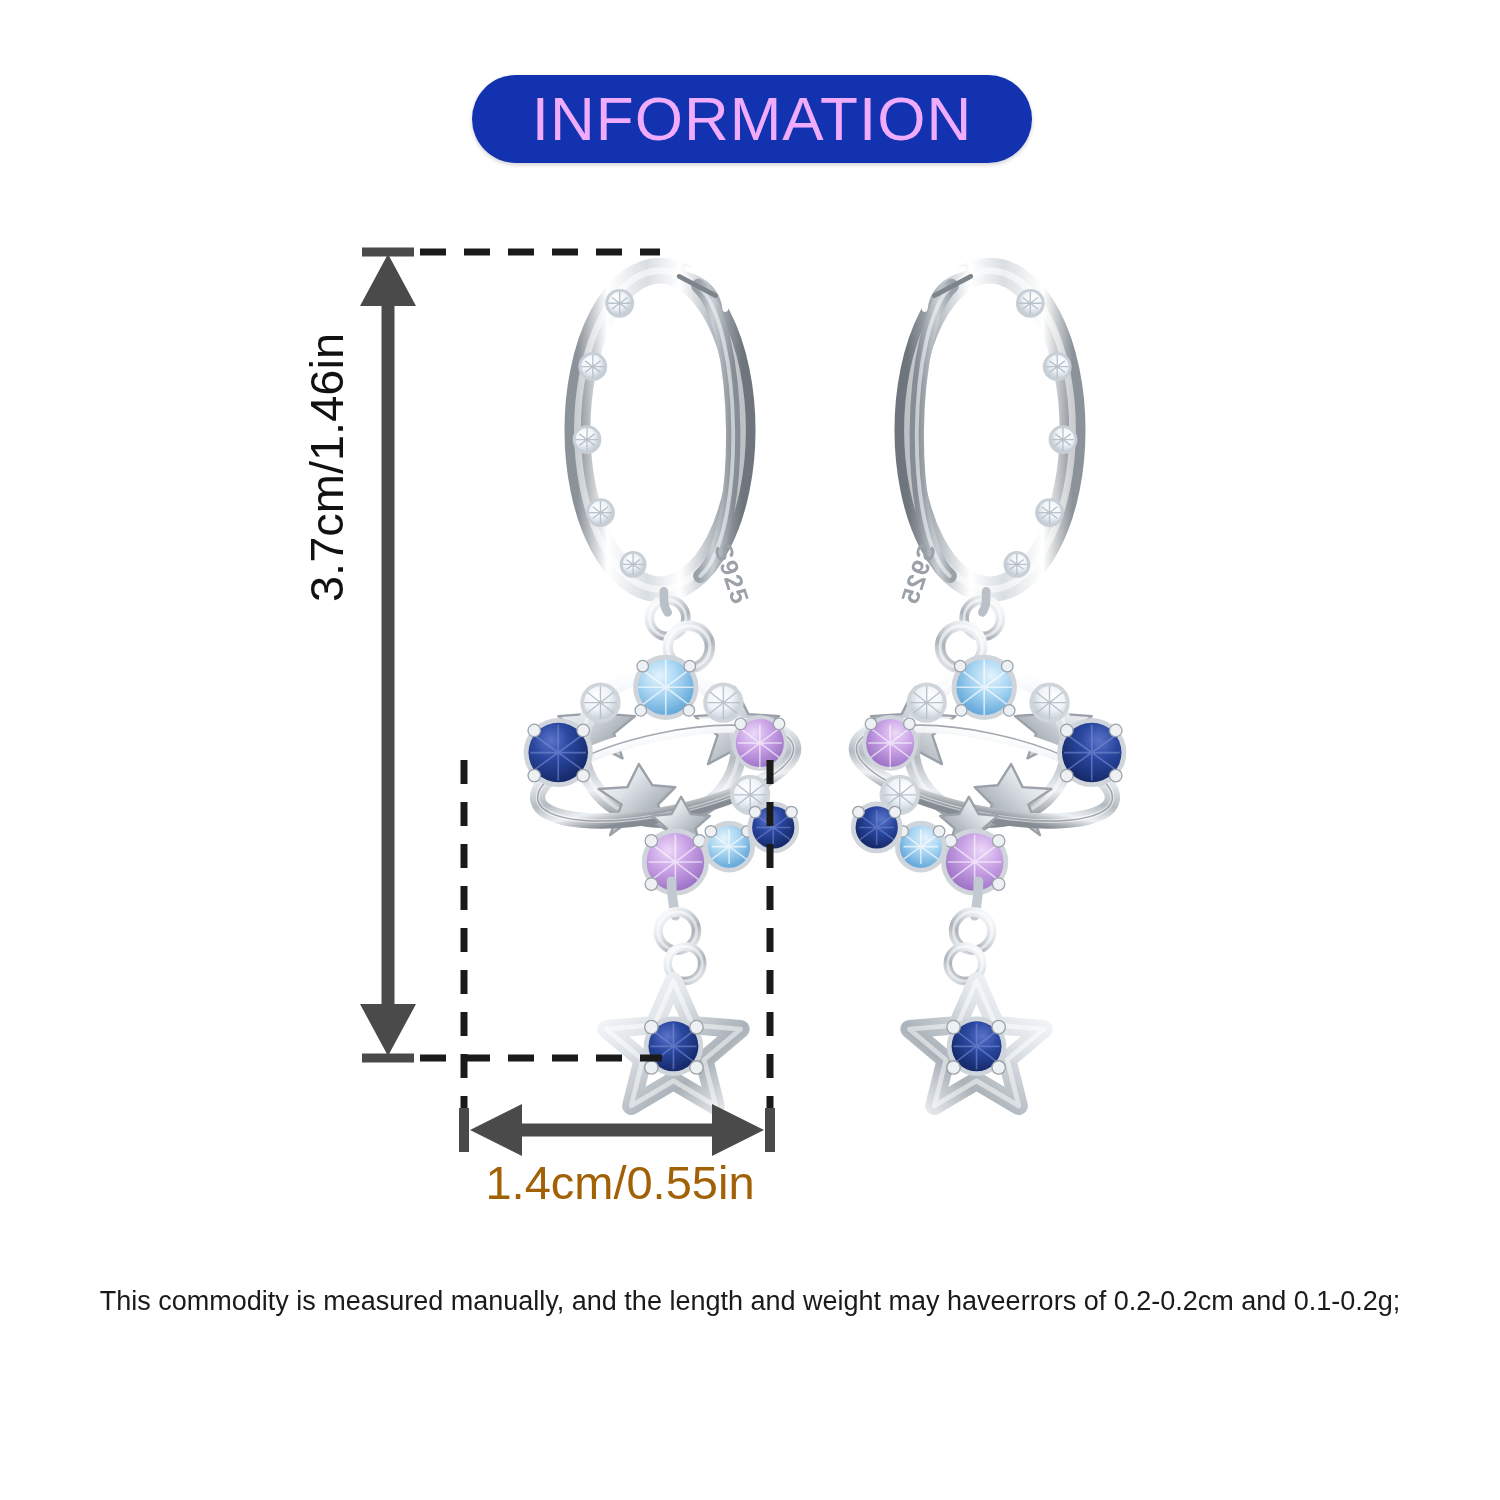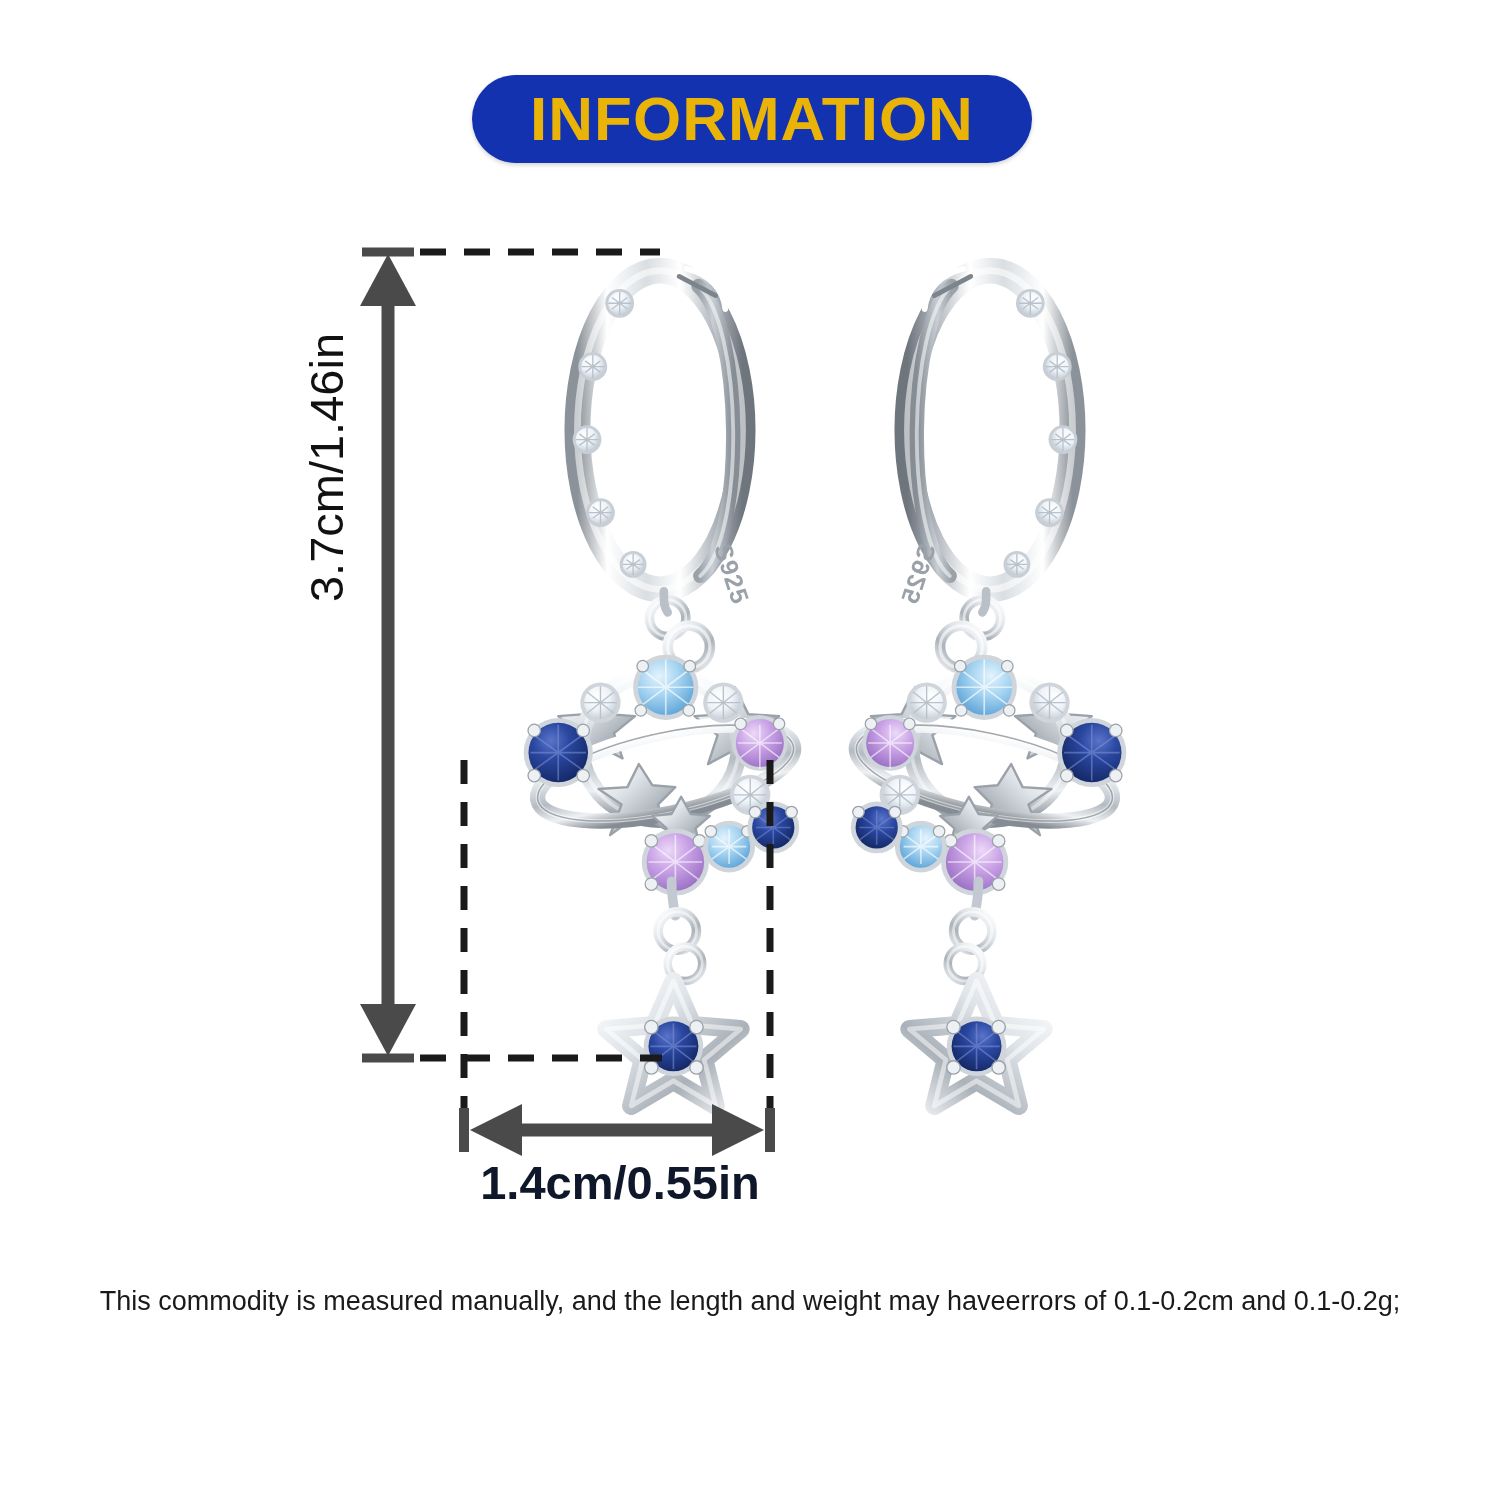--- a/index.html
+++ b/index.html
@@ -29,23 +29,23 @@
     width: 560px;
     height: 88px;
     background: #1232b0;
     border-radius: 44px;
     display: flex;
     align-items: center;
     justify-content: center;
     box-shadow: 0 2px 4px rgba(0,0,0,0.18);
   }
   #info-badge-label {
-    color: #eab308;
+    color: #f0abfc;
     font-size: 62px;
-    font-weight: bold;
+    font-weight: normal;
     letter-spacing: 1px;
     line-height: 1;
     font-family: "Liberation Sans", sans-serif;
   }
 
   
   #product-stage {
     position: absolute;
     left: 0;
     top: 180px;
@@ -81,24 +81,23 @@
     height: 60px;
     pointer-events: none;
   }
   #width-dim-label {
     position: absolute;
     left: 400px;
     top: 1155px;
     width: 440px;
     text-align: center;
     font-size: 47px;
-    color: #0f172a;
+    color: #a16207;
     white-space: nowrap;
     font-family: "Liberation Sans", sans-serif;
-    font-weight: bold;
   }
 
   
   #disclaimer {
     position: absolute;
     left: 0;
     top: 1278px;
     width: 1500px;
     text-align: center;
     font-size: 27px;
@@ -361,14 +360,14 @@
 </svg>
 </div>
 
 <div id="height-dim-wrap">
   <div id="height-dim-label">3.7cm/1.46in</div>
 </div>
 
 <div id="width-dim-label">1.4cm/0.55in</div>
 
 <div id="disclaimer">
-  <span class="line">This commodity is measured manually, and the length and weight may haveerrors of 0.1-0.2cm and 0.1-0.2g;</span>
+  <span class="line">This commodity is measured manually, and the length and weight may haveerrors of 0.2-0.2cm and 0.1-0.2g;</span>
 </div>
 
 </body></html>

